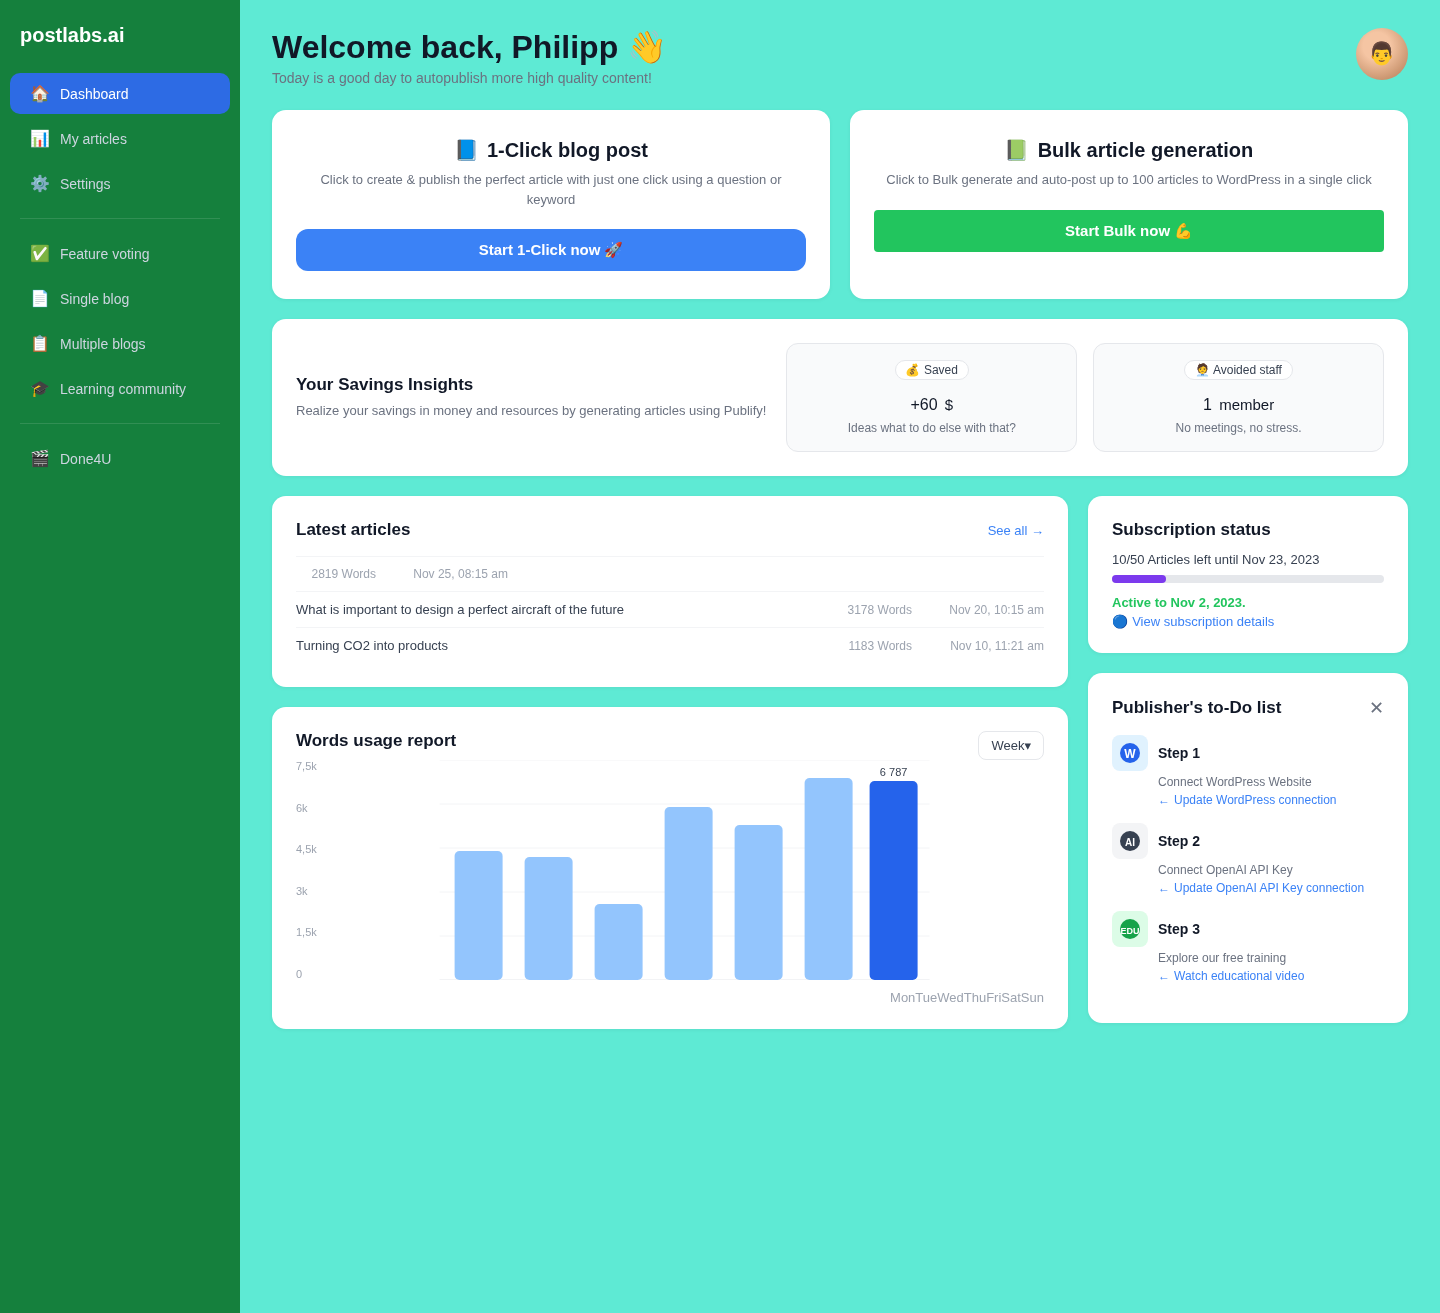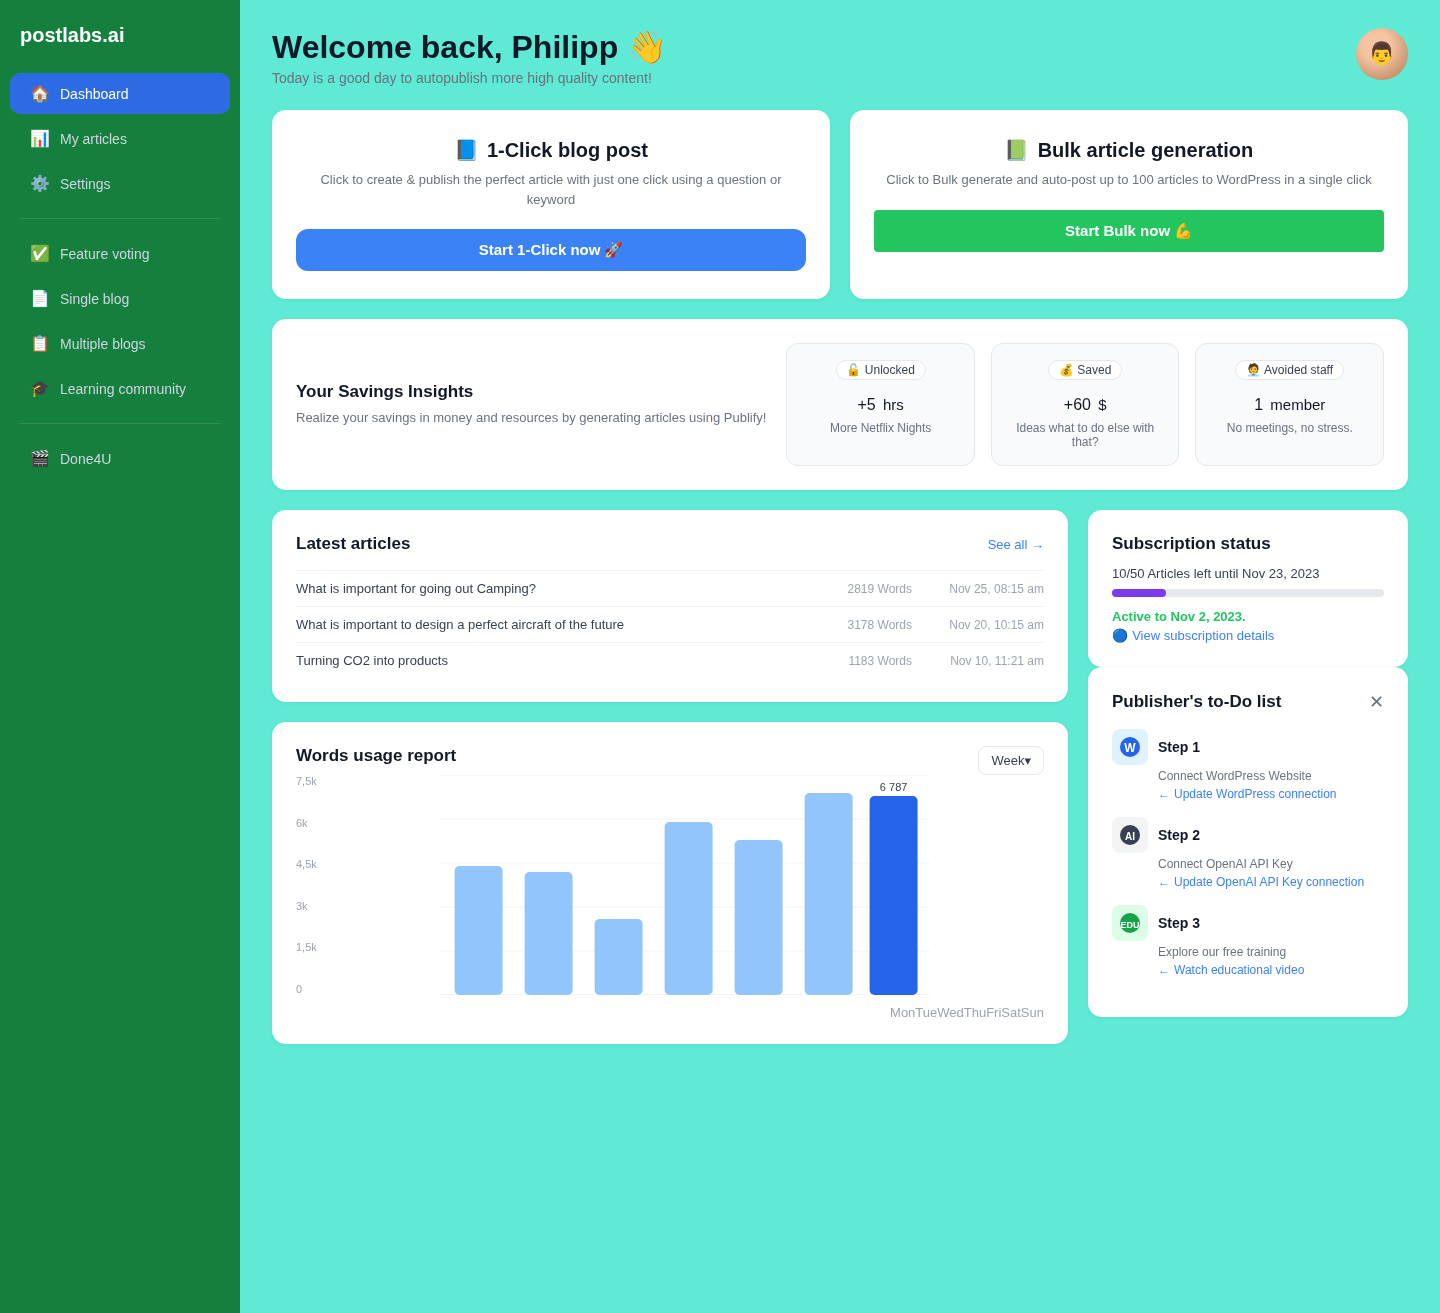--- a/index.html
+++ b/index.html
@@ -208,21 +208,21 @@
       background: #fff;
       color: #374151;
     }
     .bar-label {
       font-size: 11px;
       fill: #374151;
       text-anchor: middle;
     }
 
     
-    .right-col { display: flex; flex-direction: column; }
+    .right-col { display: flex; flex-direction: column; gap: 20px; }
 
     
     .sub-status { font-size: 13px; color: #374151; margin-bottom: 8px; }
     .sub-bar-bg { background: #e5e7eb; border-radius: 4px; height: 8px; margin-bottom: 12px; }
     .sub-bar-fill { background: #7c3aed; border-radius: 4px; height: 8px; }
     .sub-active { color: #22c55e; font-size: 13px; font-weight: 600; margin-bottom: 4px; }
     .sub-link { color: #3b82f6; font-size: 13px; cursor: pointer; display: flex; align-items: center; gap: 4px; }
 
     
     .todo-header { display: flex; justify-content: space-between; align-items: center; margin-bottom: 16px; }
@@ -319,28 +319,20 @@
     </div>
   </div>
 
   <div class="savings-card">
     <div class="savings-text">
       <div class="savings-title">Your Savings Insights</div>
       <div class="savings-desc">Realize your savings in money and resources by generating articles using Publify!</div>
     </div>
     <div class="savings-metrics">
 
-      <div class="savings-metric">
-        <div class="savings-badge">🔓 Unlocked</div>
-        <div class="savings-value">
-          <span>+5</span>
-          <span style="font-size:15px;font-weight:400;">hrs</span>
-        </div>
-        <div class="savings-label">More Netflix Nights</div>
-      </div>
 
       <div class="savings-metric">
         <div class="savings-badge">💰 Saved</div>
         <div class="savings-value">
           <span>+60</span>
           <span style="font-size:15px;font-weight:400;">$</span>
         </div>
         <div class="savings-label">Ideas what to do else with that?</div>
       </div>
 
@@ -360,21 +352,20 @@
     <div class="left-col">
 
       <div class="section-card">
         <div class="section-header">
           <div class="section-title">Latest articles</div>
           <a class="see-all">See all →</a>
         </div>
         <div>
 
           <div class="article-row">
-            <div class="article-title">What is important for going out Camping?</div>
             <div class="article-words">2819 Words</div>
             <div class="article-date">Nov 25, 08:15 am</div>
           </div>
 
           <div class="article-row">
             <div class="article-title">What is important to design a perfect aircraft of the future</div>
             <div class="article-words">3178 Words</div>
             <div class="article-date">Nov 20, 10:15 am</div>
           </div>
 

